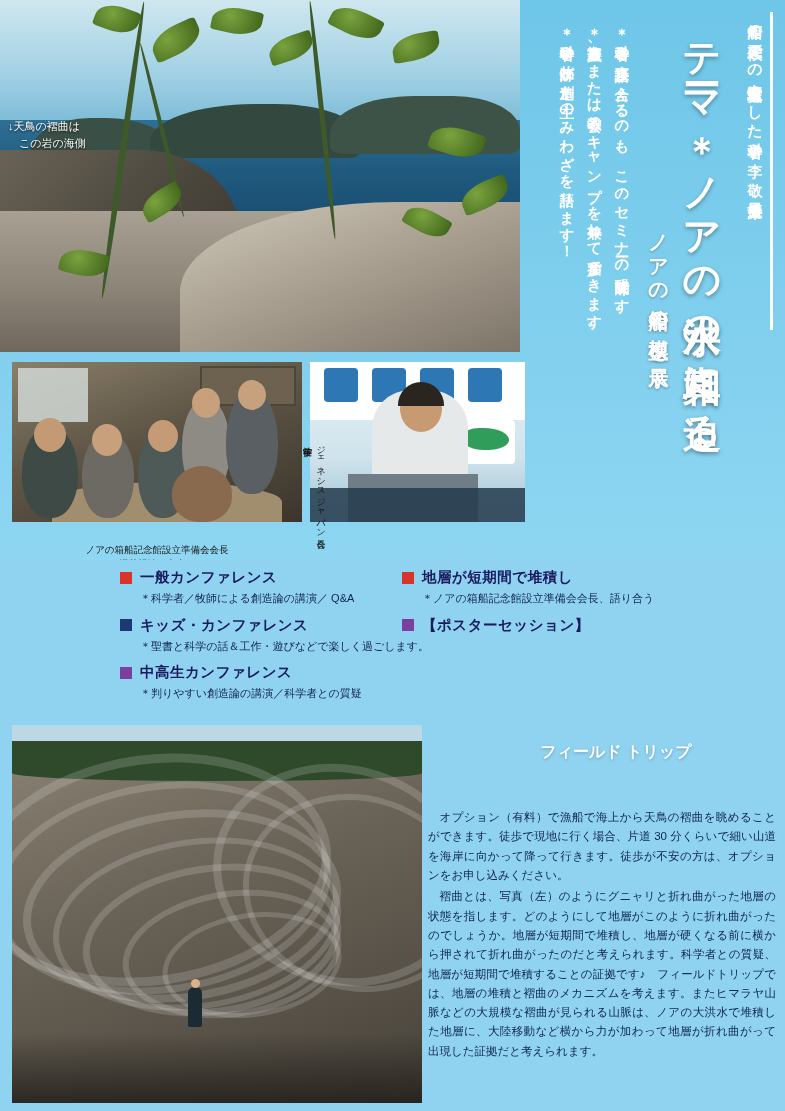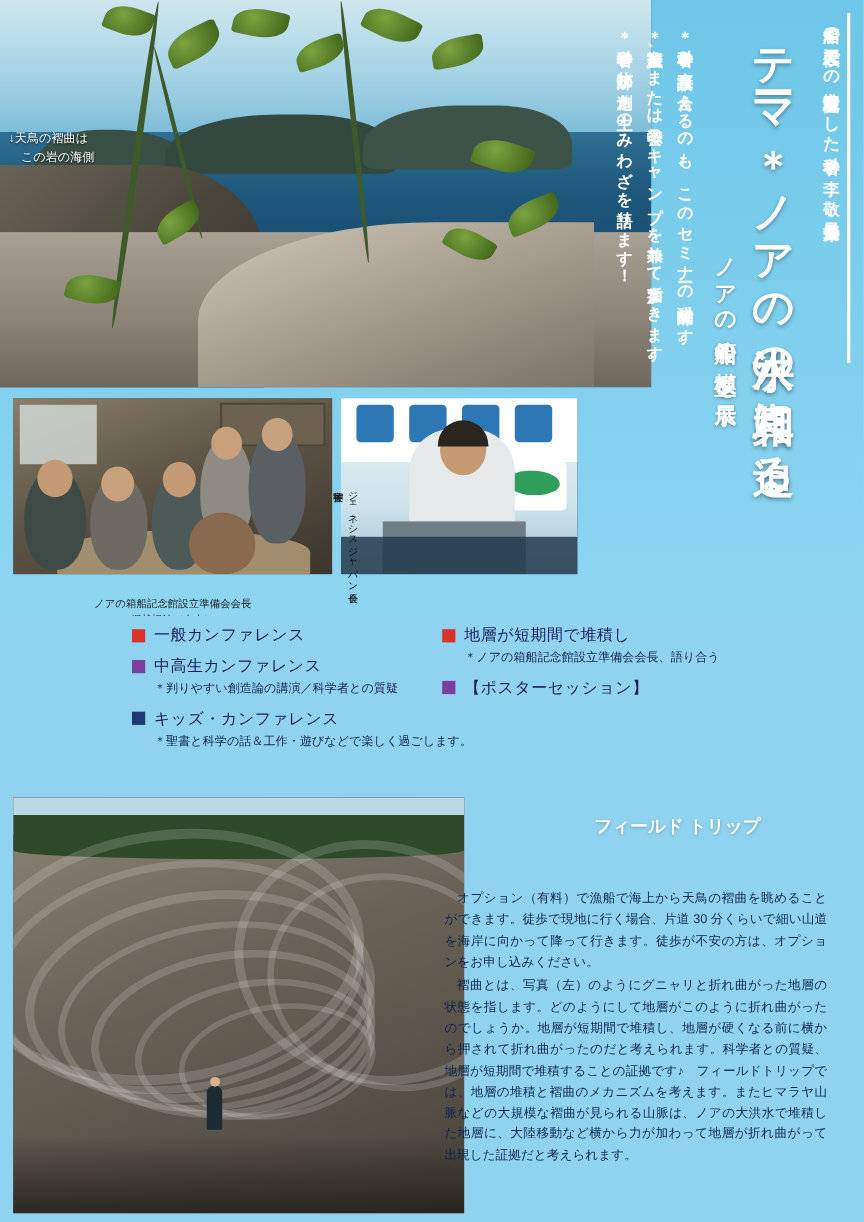--- a/index.html
+++ b/index.html
@@ -17,21 +17,21 @@
     position: relative;
     width: 785px;
     height: 560px;
     background: linear-gradient(180deg,#6ec6e8 0%, #8ed6f2 100%);
   }
 
   
   .coast-photo {
     position: absolute;
     left: 0; top: 0;
-    width: 592px; height: 352px;
+    width: 520px; height: 352px;
     overflow: hidden;
     background: #2b6f96;
   }
   .coast-sky {
     position:absolute; left:0; top:0; width:100%; height:40%;
     background: linear-gradient(180deg,#cfe7ef 0%, #9fd0e4 55%, #6fb3d2 100%);
   }
   .coast-sea {
     position:absolute; left:0; top:34%; width:100%; height:36%;
     background: linear-gradient(180deg,#2f6f93 0%, #1f5a7e 40%, #17486a 100%);
@@ -171,21 +171,21 @@
   }
   .conf-col { position:absolute; top:8px; }
   .conf-left { left: 120px; width: 340px; }
   .conf-right { left: 402px; width: 370px; }
   .conf-item { margin-bottom: 9px; }
   .conf-head { display:flex; align-items:center; }
   .sq { width:12px; height:12px; margin-right:8px; flex:0 0 auto; }
   .sq.red { background:#d9342b; }
   .sq.purple { background:#7b3f9d; }
   .sq.navy { background:#1f3a73; }
-  .conf-title { font-size:14.5px; font-weight:normal; color:#1a1a5e; letter-spacing:.5px; }
+  .conf-title { font-size:14.5px; font-weight:bold; color:#1a1a5e; letter-spacing:.5px; }
   .conf-desc { font-size:11px; color:#13244f; margin-left:20px; margin-top:3px; line-height:1.5; }
 
   
   .bottom {
     position:absolute;
     left:0; top:700px;
     width:785px; height:411px;
     background:#8fd3f0;
   }
   .fold-photo {
@@ -207,21 +207,21 @@
   .fold-figure-head { position:absolute; left:179px; top:254px; width:9px; height:9px; background:#d9b38c; border-radius:50%; }
   .fold-shadow { position:absolute; left:0; bottom:0; width:100%; height:70px; background:linear-gradient(180deg, rgba(40,35,30,0) 0%, rgba(30,26,22,.75) 100%); }
 
   .trip-title {
     position:absolute; left:442px; top:40px; width:348px;
     text-align:center;
     color:#ffffff; font-weight:bold; font-size:16px; line-height:1.55;
     text-shadow: 0 1px 3px rgba(0,0,0,.25);
   }
   .trip-body {
-    position:absolute; left:404px; top:108px; width:348px;
+    position:absolute; left:428px; top:108px; width:348px;
     color:#0f2550; font-size:11.5px; line-height:1.68;
     text-align:justify;
   }
   .trip-body p { margin:0 0 2px 0; text-indent:1em; }
 </style>
 </head>
 <body>
 
 <div class="top-section">
 
@@ -311,34 +311,35 @@
 </div>
 
 <div class="conf">
 
   <div class="conf-col conf-left">
     <div class="conf-item">
       <div class="conf-head">
         <span class="sq red"></span>
         <span class="conf-title">一般カンファレンス</span>
       </div>
+      <div class="conf-desc">＊科学者／牧師による創造論の講演／ Q&amp;A</div>
+    </div>
+    <div class="conf-item">
+      <div class="conf-head">
+        <span class="sq navy"></span>
+        <span class="conf-title">キッズ・カンファレンス</span>
+      </div>
+      <div class="conf-desc">＊聖書と科学の話＆工作・遊びなどで楽しく過ごします。</div>
     </div>
     <div class="conf-item">
       <div class="conf-head">
         <span class="sq purple"></span>
         <span class="conf-title">中高生カンファレンス</span>
       </div>
       <div class="conf-desc">＊判りやすい創造論の講演／科学者との質疑</div>
-    </div>
-    <div class="conf-item">
-      <div class="conf-head">
-        <span class="sq navy"></span>
-        <span class="conf-title">キッズ・カンファレンス</span>
-      </div>
-      <div class="conf-desc">＊聖書と科学の話＆工作・遊びなどで楽しく過ごします。</div>
     </div>
   </div>
 
   <div class="conf-col conf-right">
     <div class="conf-item">
       <div class="conf-head">
         <span class="sq red"></span>
         <span class="conf-title">地層が短期間で堆積し</span>
       </div>
       <div class="conf-desc">＊ノアの箱船記念館設立準備会会長、語り合う</div>

